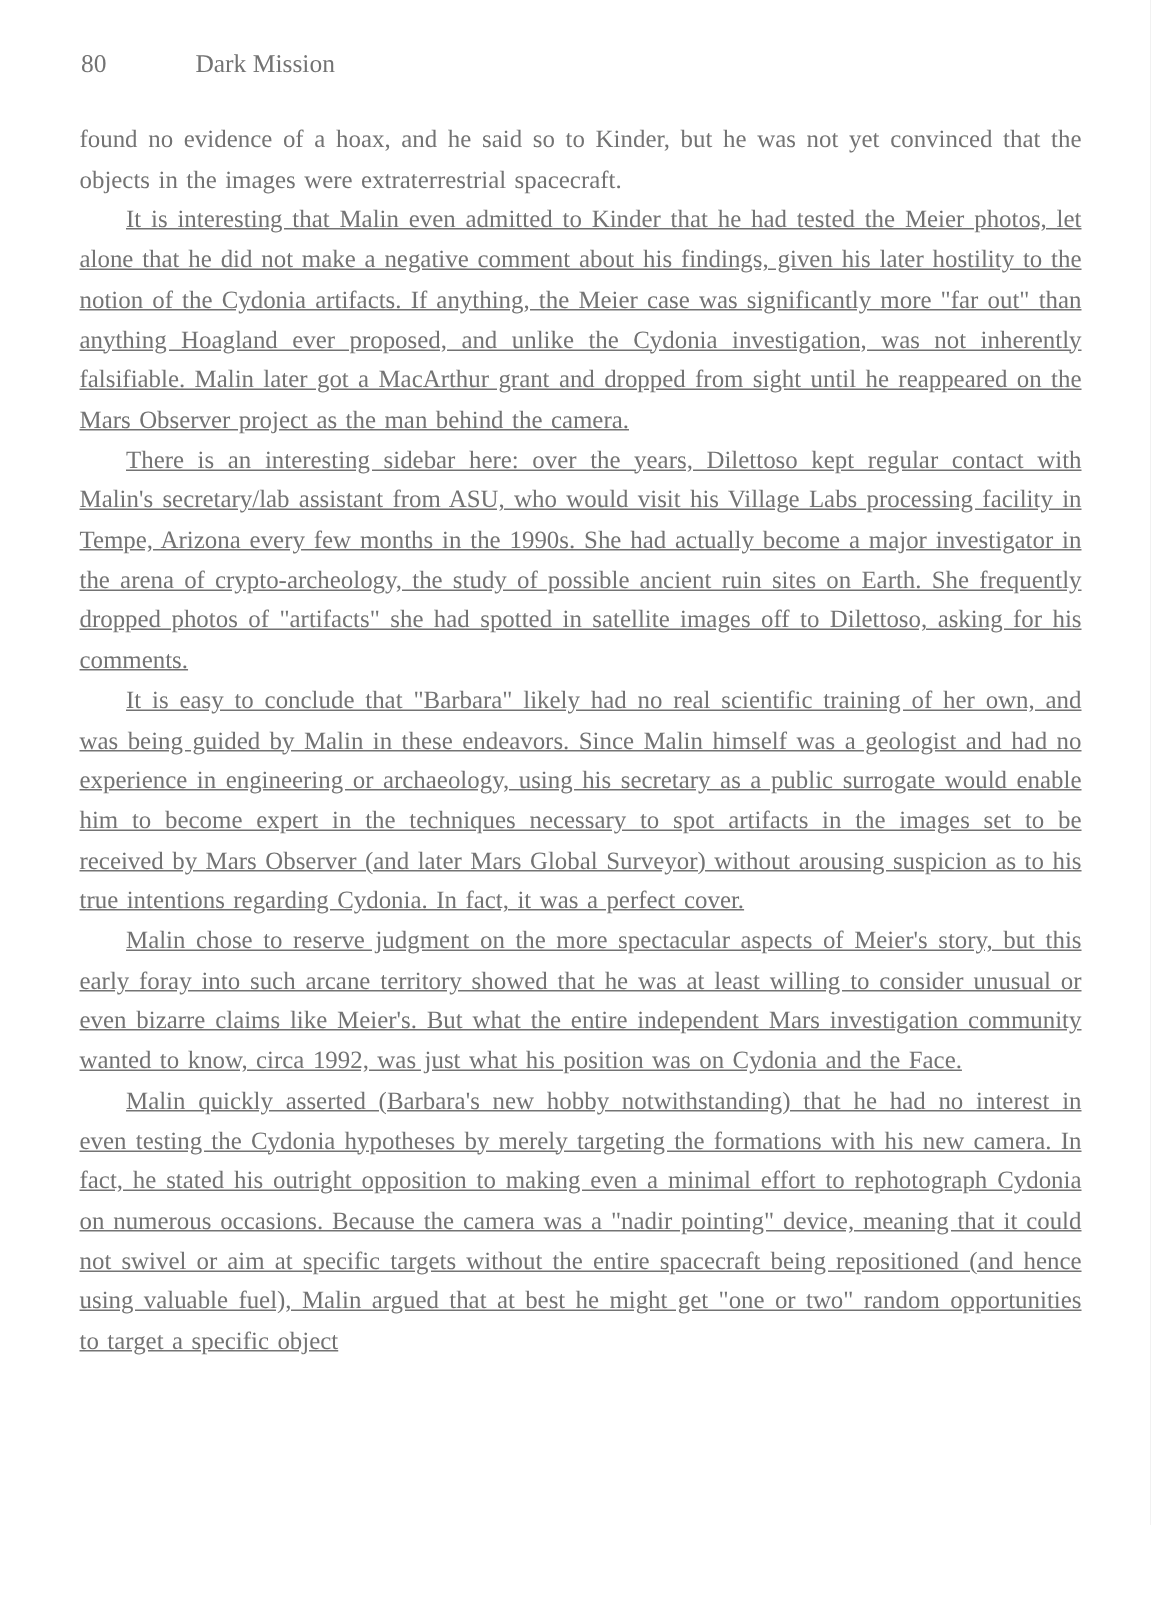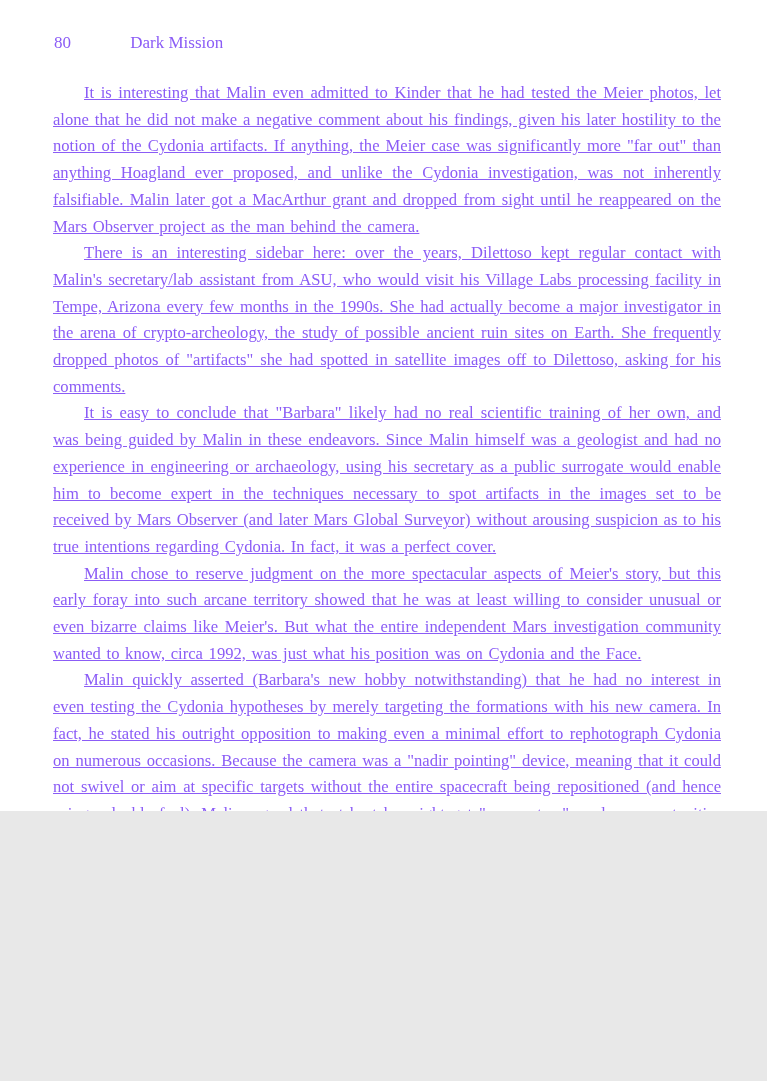--- a/index.html
+++ b/index.html
@@ -4,24 +4,24 @@
 <style>
   * { box-sizing: border-box; }
   html, body {
     margin: 0;
     padding: 0;
     background: #e8e8e8;
   }
   .page {
     position: relative;
     width: 767px;
-    height: 811px;
+    height: 1081px;
     margin: 0 auto;
     background: #ffffff;
-    color: #8b5cf6;
+    color: #737373;
     font-family: "Liberation Serif", "DejaVu Serif", serif;
     overflow: hidden;
   }
   .running-header {
     position: absolute;
     top: 33px;
     left: 54px;
     right: 49px;
     font-size: 17px;
     line-height: 20px;
@@ -58,20 +58,21 @@
 <body>
 
 <div class="page">
 
   <div class="running-header">
     <span class="page-number">80</span>
     <span class="book-title">Dark Mission</span>
   </div>
 
   <div class="body-text">
+    <p>found no evidence of a hoax, and he said so to Kinder, but he was not yet convinced that the objects in the images were extraterrestrial spacecraft.</p>
     <p class="indent">It is interesting that Malin even admitted to Kinder that he had tested the Meier photos, let alone that he did not make a negative comment about his findings, given his later hostility to the notion of the Cydonia artifacts. If anything, the Meier case was significantly more "far out" than anything Hoagland ever proposed, and unlike the Cydonia investigation, was not inherently falsifiable. Malin later got a MacArthur grant and dropped from sight until he reappeared on the Mars Observer project as the man behind the camera.</p>
     <p class="indent">There is an interesting sidebar here: over the years, Dilettoso kept regular contact with Malin's secretary/lab assistant from ASU, who would visit his Village Labs processing facility in Tempe, Arizona every few months in the 1990s. She had actually become a major investigator in the arena of crypto-archeology, the study of possible ancient ruin sites on Earth. She frequently dropped photos of "artifacts" she had spotted in satellite images off to Dilettoso, asking for his comments.</p>
     <p class="indent">It is easy to conclude that "Barbara" likely had no real scientific training of her own, and was being guided by Malin in these endeavors. Since Malin himself was a geologist and had no experience in engineering or archaeology, using his secretary as a public surrogate would enable him to become expert in the techniques necessary to spot artifacts in the images set to be received by Mars Observer (and later Mars Global Surveyor) without arousing suspicion as to his true intentions regarding Cydonia. In fact, it was a perfect cover.</p>
     <p class="indent">Malin chose to reserve judgment on the more spectacular aspects of Meier's story, but this early foray into such arcane territory showed that he was at least willing to consider unusual or even bizarre claims like Meier's. But what the entire independent Mars investigation community wanted to know, circa 1992, was just what his position was on Cydonia and the Face.</p>
     <p class="indent">Malin quickly asserted (Barbara's new hobby notwithstanding) that he had no interest in even testing the Cydonia hypotheses by merely targeting the formations with his new camera. In fact, he stated his outright opposition to making even a minimal effort to rephotograph Cydonia on numerous occasions. Because the camera was a "nadir pointing" device, meaning that it could not swivel or aim at specific targets without the entire spacecraft being repositioned (and hence using valuable fuel), Malin argued that at best he might get "one or two" random opportunities to target a specific object</p>
   </div>
 
 </div>
 
 </body></html>

